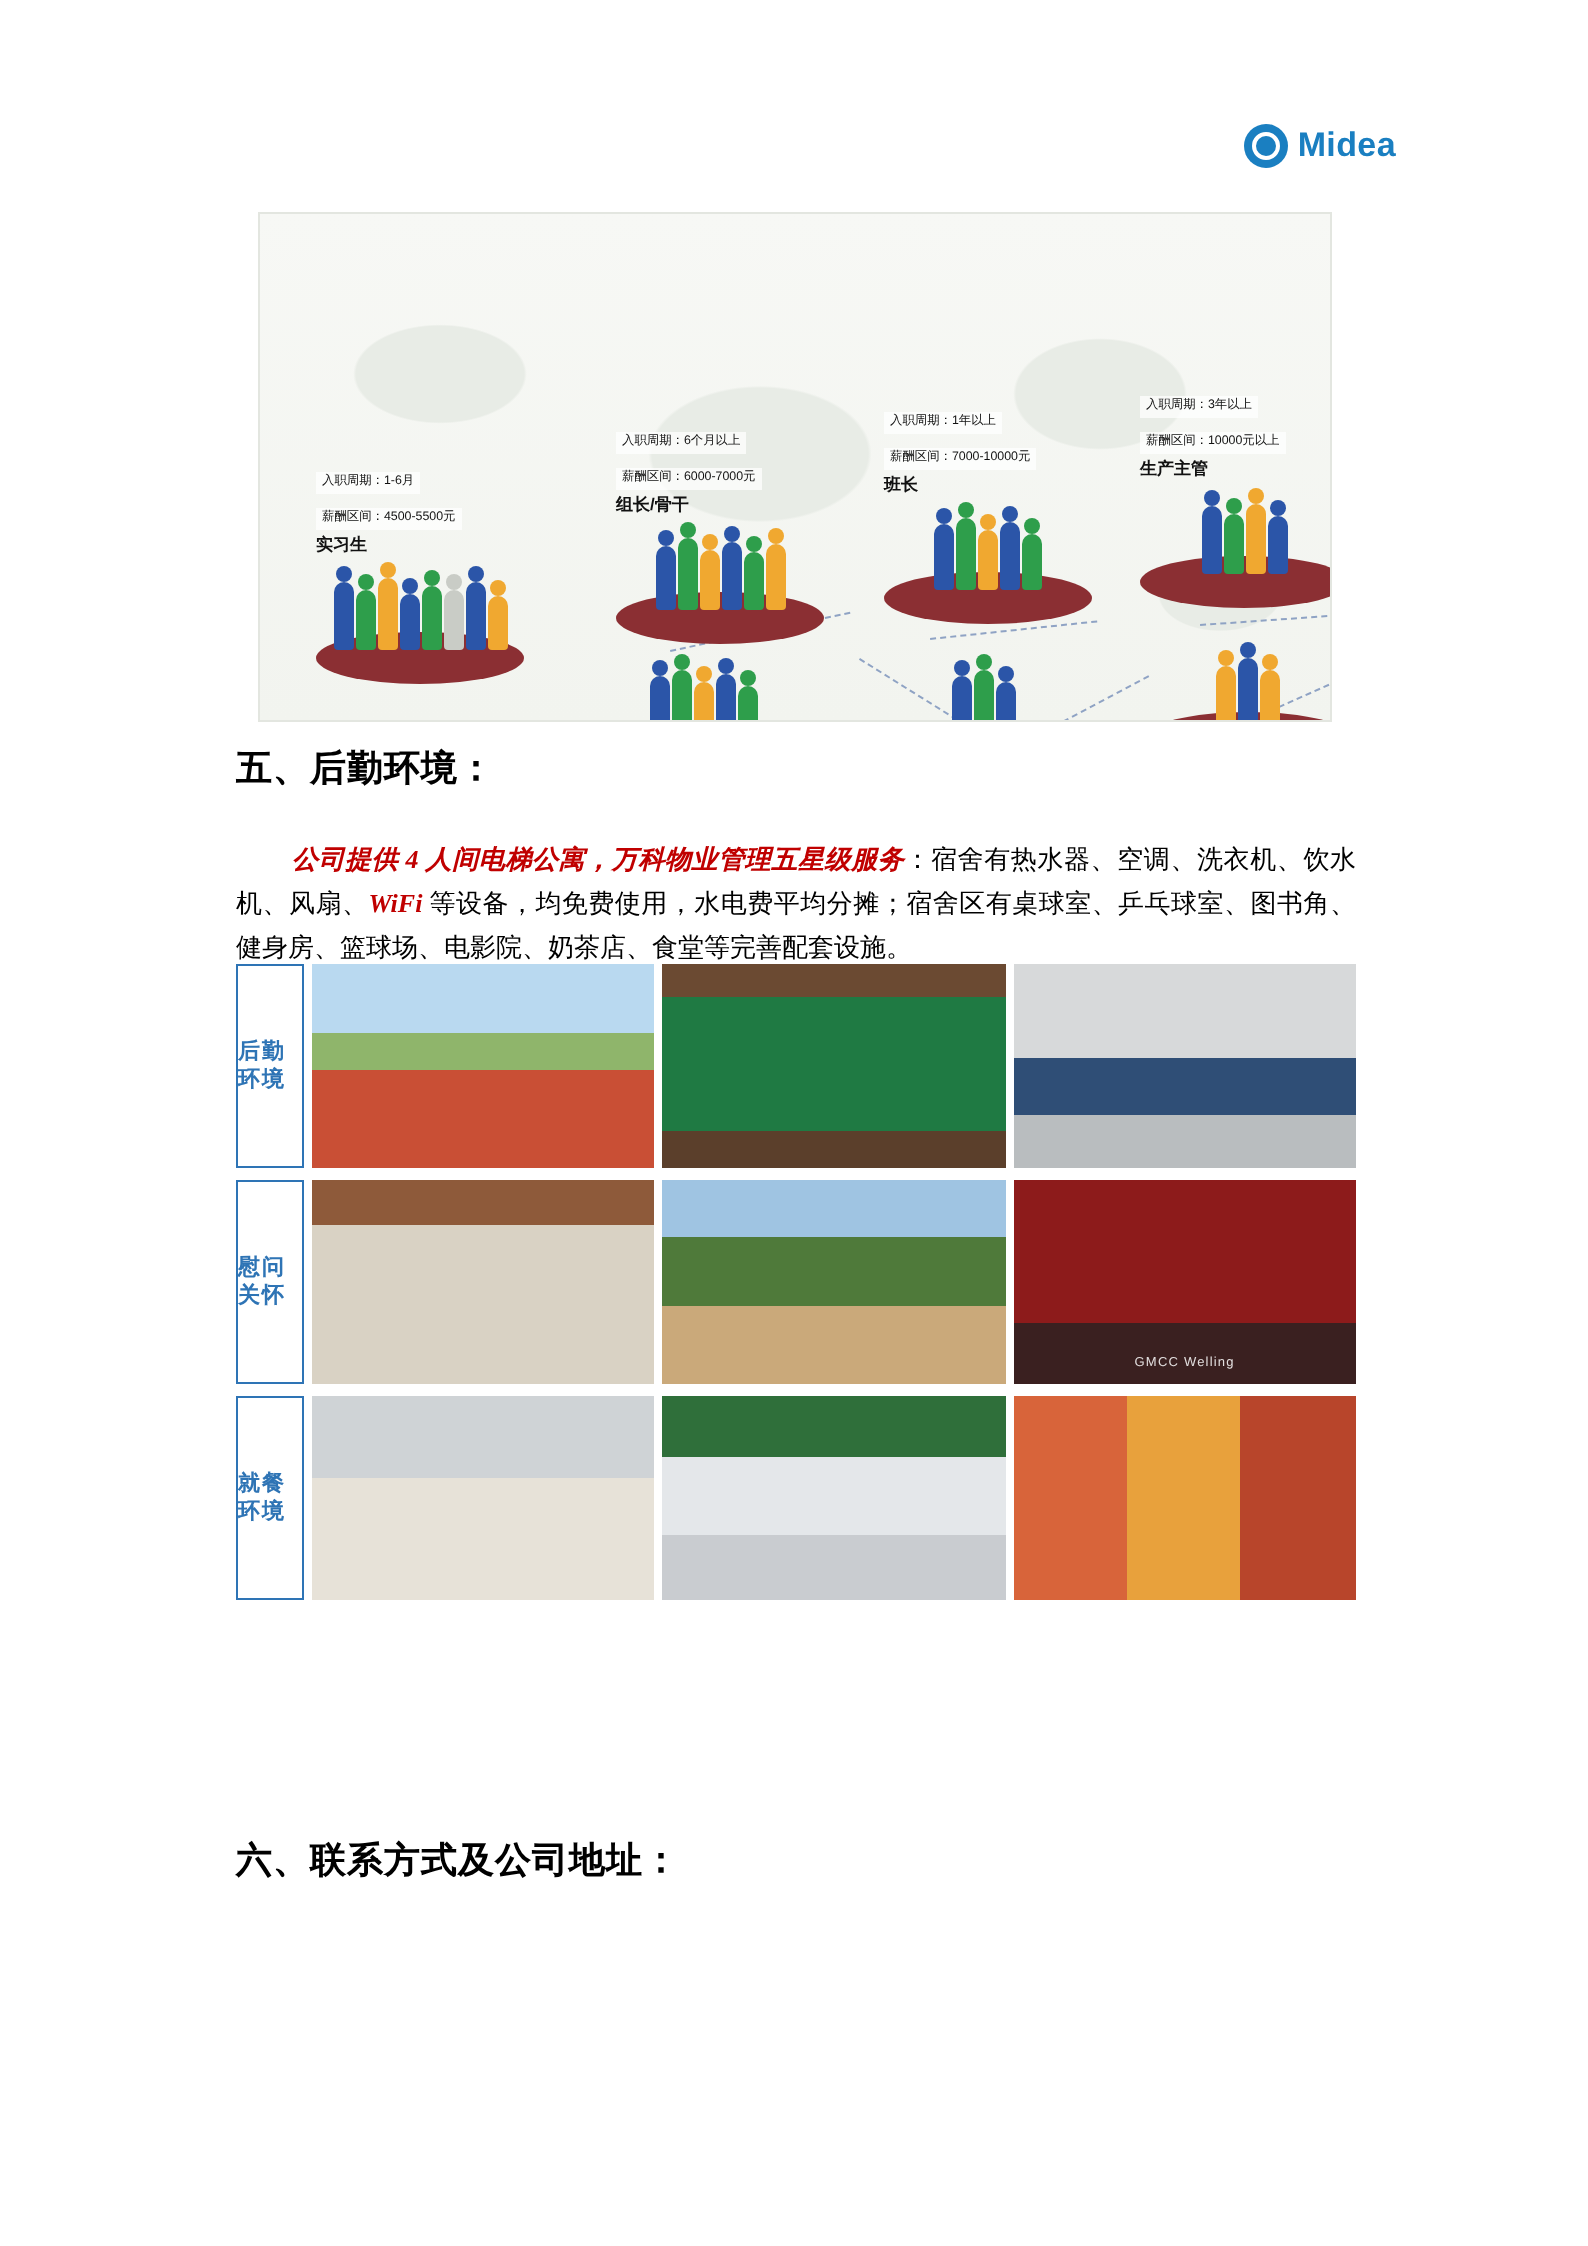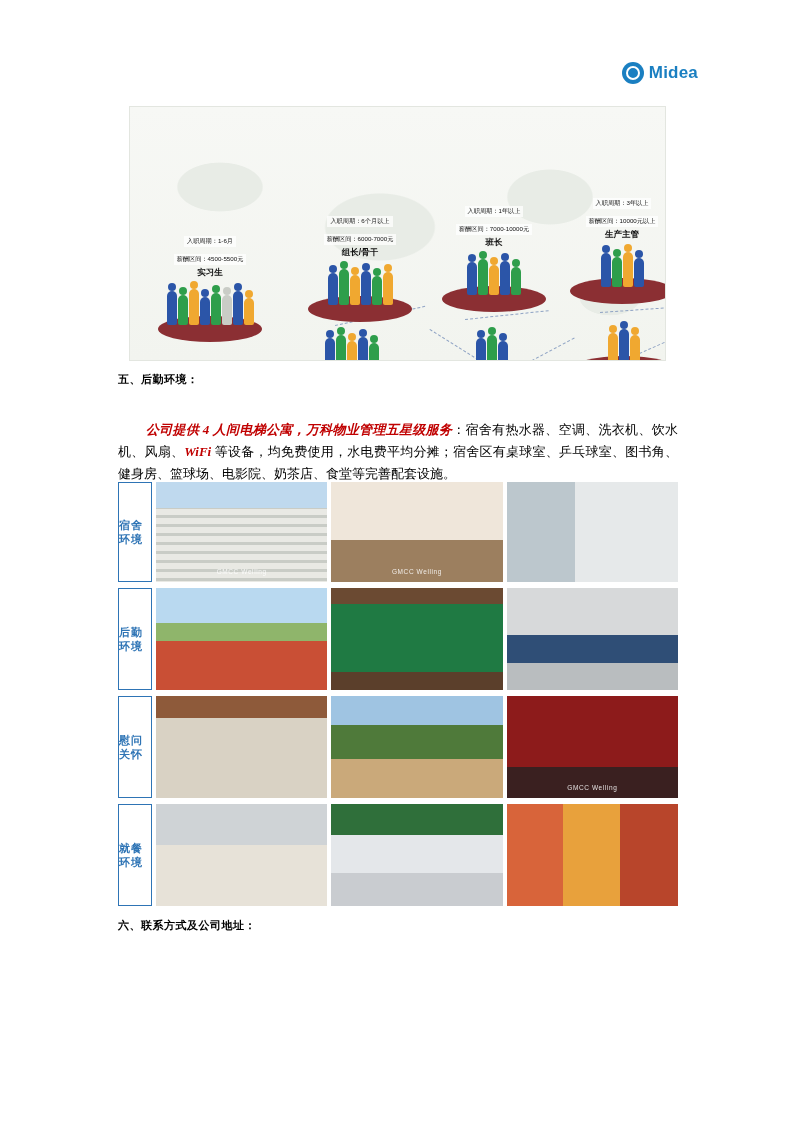--- a/index.html
+++ b/index.html
@@ -74,21 +74,21 @@
     background:
       radial-gradient(ellipse 70px 40px at 90px 80px, #e8ece6 0 60%, transparent 62%),
       radial-gradient(ellipse 90px 55px at 250px 120px, #e8ece6 0 60%, transparent 62%),
       radial-gradient(ellipse 70px 45px at 420px 90px, #e8ece6 0 60%, transparent 62%),
       radial-gradient(ellipse 50px 30px at 480px 190px, #e8ece6 0 60%, transparent 62%),
       linear-gradient(#f7f8f5, #f2f4ef);
   }
   .cluster {
     position: absolute;
     width: 104px;
-    text-align: center;
+    text-align: left;
   }
   .podium {
     width: 104px;
     height: 26px;
     border-radius: 50%;
     margin-top: -9px;
   }
   .podium.maroon { background: #8b2f33; }
   .people {
     height: 46px;
@@ -134,21 +134,21 @@
     position: absolute;
     border-top: 1px dashed #8fa3c4;
     transform-origin: 0 0;
   }
 
   
   h2.section {
     position: absolute;
     margin: 0;
     font-family: "Liberation Sans", sans-serif;
-    font-size: 11px;
+    font-size: 18px;
     font-weight: bold;
     letter-spacing: .5px;
   }
   #sec5 { left: 118px; top: 372px; }
   #sec6 { left: 118px; top: 918px; }
   .sec6-addr {
     position: absolute;
     left: 368px;
     top: 921px;
     font-family: "Liberation Serif", serif;
@@ -415,30 +415,20 @@
   </div>
 
   <h2 class="section" id="sec5">五、后勤环境：</h2>
 
   <p class="para">
     <span class="lead">公司提供 4 人间电梯公寓，万科物业管理五星级服务</span><span>：宿舍有热水器、空调、洗衣机、饮水机、风扇、</span><span class="wifi">WiFi</span><span> 等设备，均免费使用，水电费平均分摊；宿舍区有桌球室、乒乓球室、图书角、健身房、篮球场、电影院、奶茶店、食堂等完善配套设施。</span>
   </p>
 
   <div class="grid">
 
-    <div class="row">
-      <div class="tag">宿舍环境</div>
-      <div class="photo ph-dorm-ext">
-        <span class="wm">GMCC Welling</span>
-      </div>
-      <div class="photo ph-dorm-room">
-        <span class="wm">GMCC Welling</span>
-      </div>
-      <div class="photo ph-laundry"></div>
-    </div>
 
     <div class="row tall">
       <div class="tag">后勤环境</div>
       <div class="photo ph-court"></div>
       <div class="photo ph-pool"></div>
       <div class="photo ph-pingpong"></div>
     </div>
 
     <div class="row tall">
       <div class="tag">慰问关怀</div>

